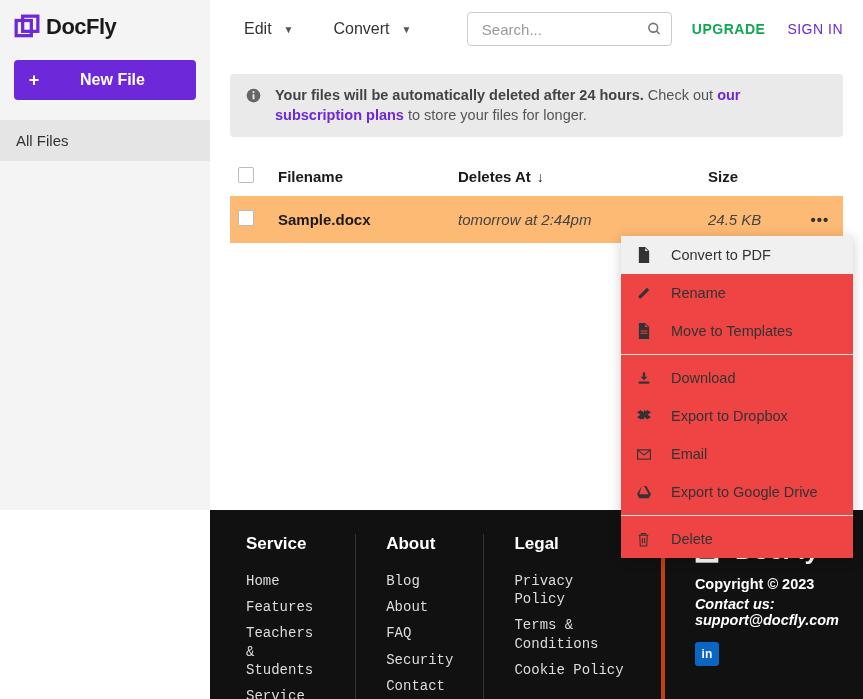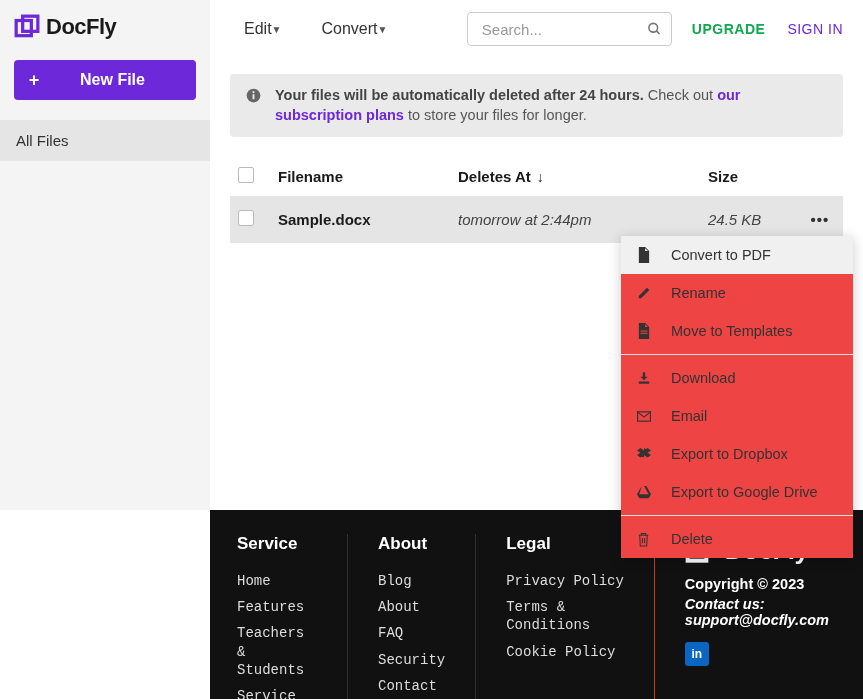--- a/index.html
+++ b/index.html
@@ -14,21 +14,21 @@
     .new-file-icon { width: 40px; text-align: center; font-size: 18px; font-weight: bold; }
     .new-file-label { position: absolute; left: 15px; right: 0; text-align: center; font-size: 16px; font-weight: 700; }
     
     .sidebar-nav { }
     .sidebar-item { padding: 12px 16px; font-size: 15px; color: #333; cursor: pointer; }
     .sidebar-item.active { background: #e5e5e5; }
     
     .main { position: absolute; left: 210px; top: 0; right: 0; height: 510px; background: #fff; }
     
     .topbar { display: flex; align-items: center; padding: 10px 20px 10px 20px; gap: 0; }
-    .dropdown-btn { background: none; border: none; font-size: 16px; color: #333; padding: 10px 26px 10px 14px; cursor: pointer; display: flex; align-items: center; gap: 0; }
+    .dropdown-btn { background: none; border: none; font-size: 16px; color: #333; padding: 10px 26px 10px 14px; cursor: pointer; display: flex; align-items: center; gap: 12px; }
     .caret { font-size: 10px; color: #555; }
     .search-box { margin-left: auto; margin-right: 20px; position: relative; width: 205px; }
     .search-input { width: 100%; height: 34px; border: 1px solid #ccc; border-radius: 4px; padding: 0 36px 0 14px; font-size: 15px; color: #333; }
     .search-input::placeholder { color: #999; font-style: normal; }
     .search-icon { position: absolute; right: 10px; top: 50%; transform: translateY(-50%); color: #777; }
     .upgrade-link { color: #10a850; font-size: 14px; font-weight: 600; letter-spacing: 0.5px; margin-right: 22px; cursor: pointer; }
     .signin-link { color: #6d28d9; font-size: 14px; font-weight: 500; letter-spacing: 0.5px; cursor: pointer; }
     
     .notice-bar { margin: 16px 20px 0 20px; background: #eaeaea; border-radius: 4px; padding: 12px 16px; display: flex; gap: 14px; color: #555; font-size: 14.5px; line-height: 1.35; }
     .notice-icon { color: #666; margin-top: 2px; flex-shrink: 0; }
@@ -38,34 +38,34 @@
     .file-table { margin: 20px 20px 0 20px; }
     .table-header { display: flex; align-items: center; padding: 10px 8px; font-size: 15px; font-weight: 700; color: #1a1a1a; }
     .col-check { width: 40px; }
     .col-filename { width: 180px; }
     .col-deletes { width: 250px; display: flex; align-items: center; gap: 6px; }
     .col-size { flex: 1; }
     .col-actions { width: 30px; text-align: center; }
     .checkbox { width: 16px; height: 16px; border: 1.5px solid #bbb; border-radius: 2px; display: inline-block; background: #fff; }
     .sort-arrow { font-size: 14px; }
     
-    .table-row { display: flex; align-items: center; padding: 14px 8px; background: #e5e5e5; font-size: 15px; }
+    .table-row { display: flex; align-items: center; padding: 14px 8px; background: #fdba74; font-size: 15px; }
     .table-row .col-filename { font-weight: 700; color: #1a1a1a; }
     .table-row .col-deletes, .table-row .col-size { font-style: italic; color: #444; }
     .more-icon { font-weight: 900; letter-spacing: 1px; cursor: pointer; color: #333; }
     
     .context-menu { position: absolute; top: 236px; right: 10px; width: 232px; background: #ef4444; box-shadow: 0 2px 12px rgba(0,0,0,0.2); z-index: 100; }
     .menu-item { display: flex; align-items: center; padding: 11px 16px; font-size: 14.5px; color: #333; cursor: pointer; gap: 18px; }
     .menu-item.highlighted { background: #f0f0f0; }
     .menu-icon { width: 16px; text-align: center; color: #333; flex-shrink: 0; }
     .menu-separator { height: 1px; background: #e0e0e0; margin: 4px 0; }
     
-    .footer { position: absolute; left: 210px; bottom: 0; right: 0; background: #111; color: #fff; padding: 24px 24px 0 27px; display: flex; gap: 0; height: 189px; }
+    .footer { position: absolute; left: 210px; bottom: 0; right: 0; background: #111; color: #fff; padding: 24px 24px 0 36px; display: flex; gap: 0; height: 189px; }
     .footer-col { padding-right: 30px; border-right: 1px solid #333; margin-right: 30px; }
-    .footer-col:nth-child(3) { border-right: 1px solid #c2410c; }
+    .footer-col:nth-child(3) { border-right: 4px solid #c2410c; }
     .footer-col.last { border-right: none; padding-right: 0; margin-right: 0; flex: 1; }
     .footer-heading { font-size: 17px; font-weight: 800; margin-bottom: 14px; }
     .footer-link { display: block; font-size: 14px; color: #ddd; padding: 4px 0; cursor: pointer; line-height: 1.3; font-family: Liberation Mono, monospace; }
     .footer-logo { display: flex; align-items: center; gap: 8px; margin-bottom: 10px; }
     .footer-logo-text { font-size: 26px; font-weight: 900; letter-spacing: -0.5px; }
     .footer-copy { font-size: 14.5px; font-weight: 700; margin-bottom: 4px; }
     .footer-support { font-size: 14.5px; font-weight: 700; font-style: italic; }
     .social-icon { margin-top: 14px; width: 24px; height: 24px; background: #0a66c2; border-radius: 3px; display: flex; align-items: center; justify-content: center; color: #fff; font-size: 12px; font-weight: 800; cursor: pointer; }
     
     svg { display: block; }
@@ -187,34 +187,34 @@
   <div class="menu-item">
     <span class="menu-icon">
         <svg width="14" height="14" viewBox="0 0 24 24" fill="currentColor">
           <path d="M12 16l-6-6h4V2h4v8h4l-6 6zM3 18h18v4H3z"></path>
         </svg>
       </span>
     <span>Download</span>
   </div>
   <div class="menu-item">
     <span class="menu-icon">
+        <svg width="14" height="13" viewBox="0 0 24 22" fill="currentColor">
+          <path d="M6 0L0 4l6 4-6 4 6 4 6-4 6 4 6-4-6-4 6-4-6-4-6 4-6-4zm6 8l6-4-6-4v8zm0 0l-6 4 6 4v-8z"></path>
+        </svg>
+      </span>
+    <span>Export to Dropbox</span>
+  </div>
+  <div class="menu-item">
+    <span class="menu-icon">
         <svg width="14" height="11" viewBox="0 0 24 18" fill="none" stroke="currentColor" stroke-width="2">
           <rect x="1" y="1" width="22" height="16"></rect>
           <path d="M1 1l11 9 11-9"></path>
         </svg>
       </span>
     <span>Email</span>
-  </div>
-  <div class="menu-item">
-    <span class="menu-icon">
-        <svg width="14" height="13" viewBox="0 0 24 22" fill="currentColor">
-          <path d="M6 0L0 4l6 4-6 4 6 4 6-4 6 4 6-4-6-4 6-4-6-4-6 4-6-4zm6 8l6-4-6-4v8zm0 0l-6 4 6 4v-8z"></path>
-        </svg>
-      </span>
-    <span>Export to Dropbox</span>
   </div>
   <div class="menu-item">
     <span class="menu-icon">
         <svg width="14" height="13" viewBox="0 0 24 22" fill="currentColor">
           <path d="M8 0l8 0 8 14-4 7H4l-4-7 8-14zm0 0L4 14h16L12 0H8z"></path>
         </svg>
       </span>
     <span>Export to Google Drive</span>
   </div>
   <div class="menu-separator"></div>

